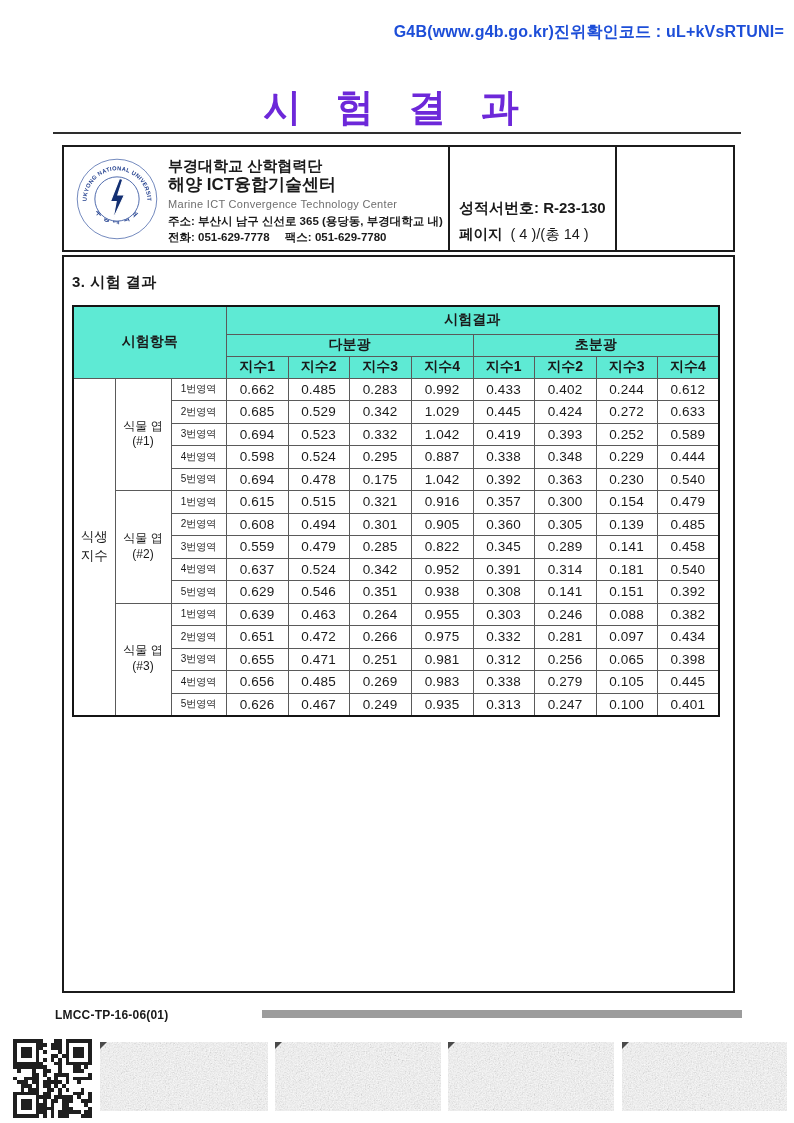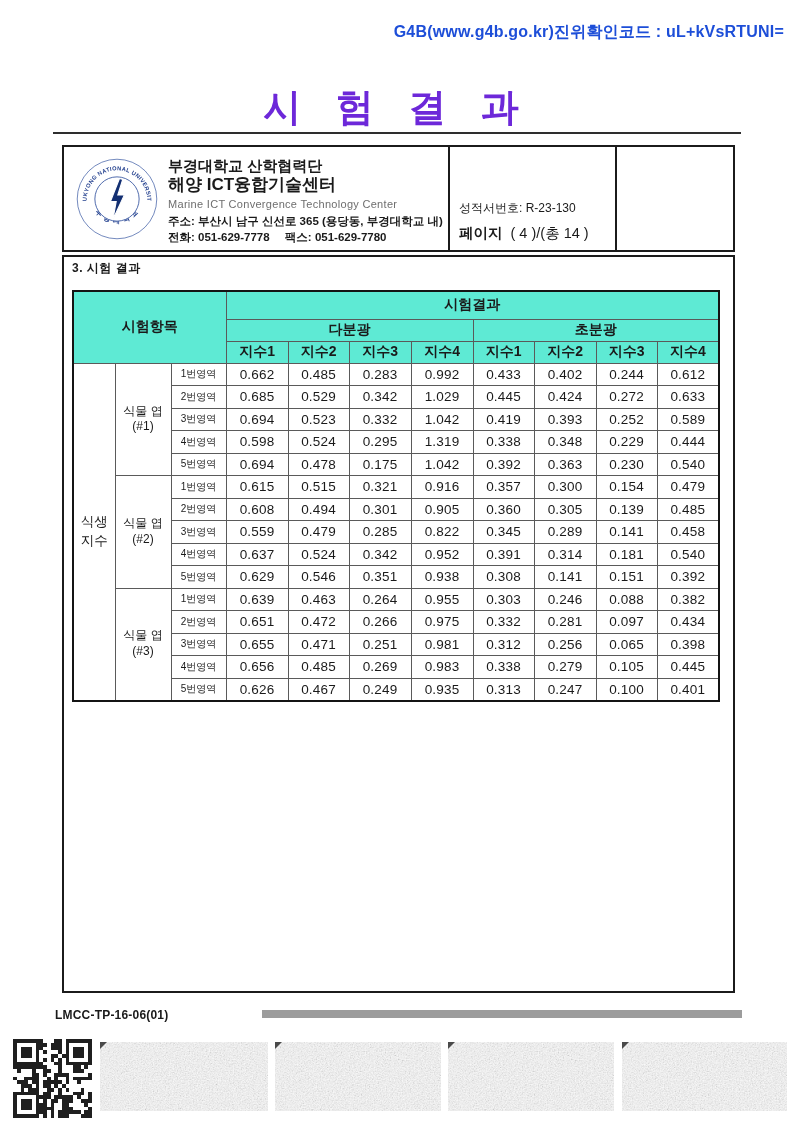--- a/index.html
+++ b/index.html
@@ -30,31 +30,31 @@
   .org1 { font-size:15px; font-weight:bold; }
   .org2 { font-size:17px; font-weight:bold; }
   .org-en { font-size:11px; color:#6e6e6e; margin:2px 0 3px; letter-spacing:0.3px; }
   .org-addr { font-size:11.5px; font-weight:bold; }
   .org-tel { font-size:11.5px; font-weight:bold; margin-top:2px; }
   .org-tel .fax { margin-left:12px; }
   .hb-mid {
     width:167px; border-left:2px solid #1b1b1b;
     display:flex; flex-direction:column; justify-content:center; padding-left:9px; gap:7px;
   }
-  .report-line { font-size:12px; font-weight:normal; white-space:nowrap;margin-top:45px; }
+  .report-line { font-size:15px; font-weight:bold; white-space:nowrap;margin-top:45px; }
   .page-line { font-size:14.5px; white-space:nowrap; }
   .page-line .lbl { font-weight:bold; margin-right:8px; }
   .hb-right { flex:1; border-left:2px solid #1b1b1b; }
 
   
   .content-box {
     position:absolute; top:255px; left:62px; width:673px; height:738px;
     border:2px solid #1b1b1b;
   }
-  .section-heading { margin:3px 0 0 8px; font-size:12px; font-weight:bold; letter-spacing:0.5px; }
+  .section-heading { margin:16px 0 0 8px; font-size:15px; font-weight:bold; letter-spacing:0.5px; }
 
   table.results {
     margin:13px 0 0 8px; width:646px;
     border-collapse:collapse; table-layout:fixed;
     border:2px solid #141414; font-size:13.5px;
   }
   table.results th, table.results td {
     border:1px solid #5a5a5a; text-align:center; vertical-align:middle;
     padding:0; overflow:hidden; white-space:nowrap;
   }
@@ -206,21 +206,21 @@
             <td class="value-cell">0.419</td>
             <td class="value-cell">0.393</td>
             <td class="value-cell">0.252</td>
             <td class="value-cell">0.589</td>
           </tr>
           <tr>
             <td class="region-cell">4번영역</td>
             <td class="value-cell">0.598</td>
             <td class="value-cell">0.524</td>
             <td class="value-cell">0.295</td>
-            <td class="value-cell">1.319</td>
+            <td class="value-cell">0.887</td>
             <td class="value-cell">0.338</td>
             <td class="value-cell">0.348</td>
             <td class="value-cell">0.229</td>
             <td class="value-cell">0.444</td>
           </tr>
           <tr>
             <td class="region-cell">5번영역</td>
             <td class="value-cell">0.694</td>
             <td class="value-cell">0.478</td>
             <td class="value-cell">0.175</td>

